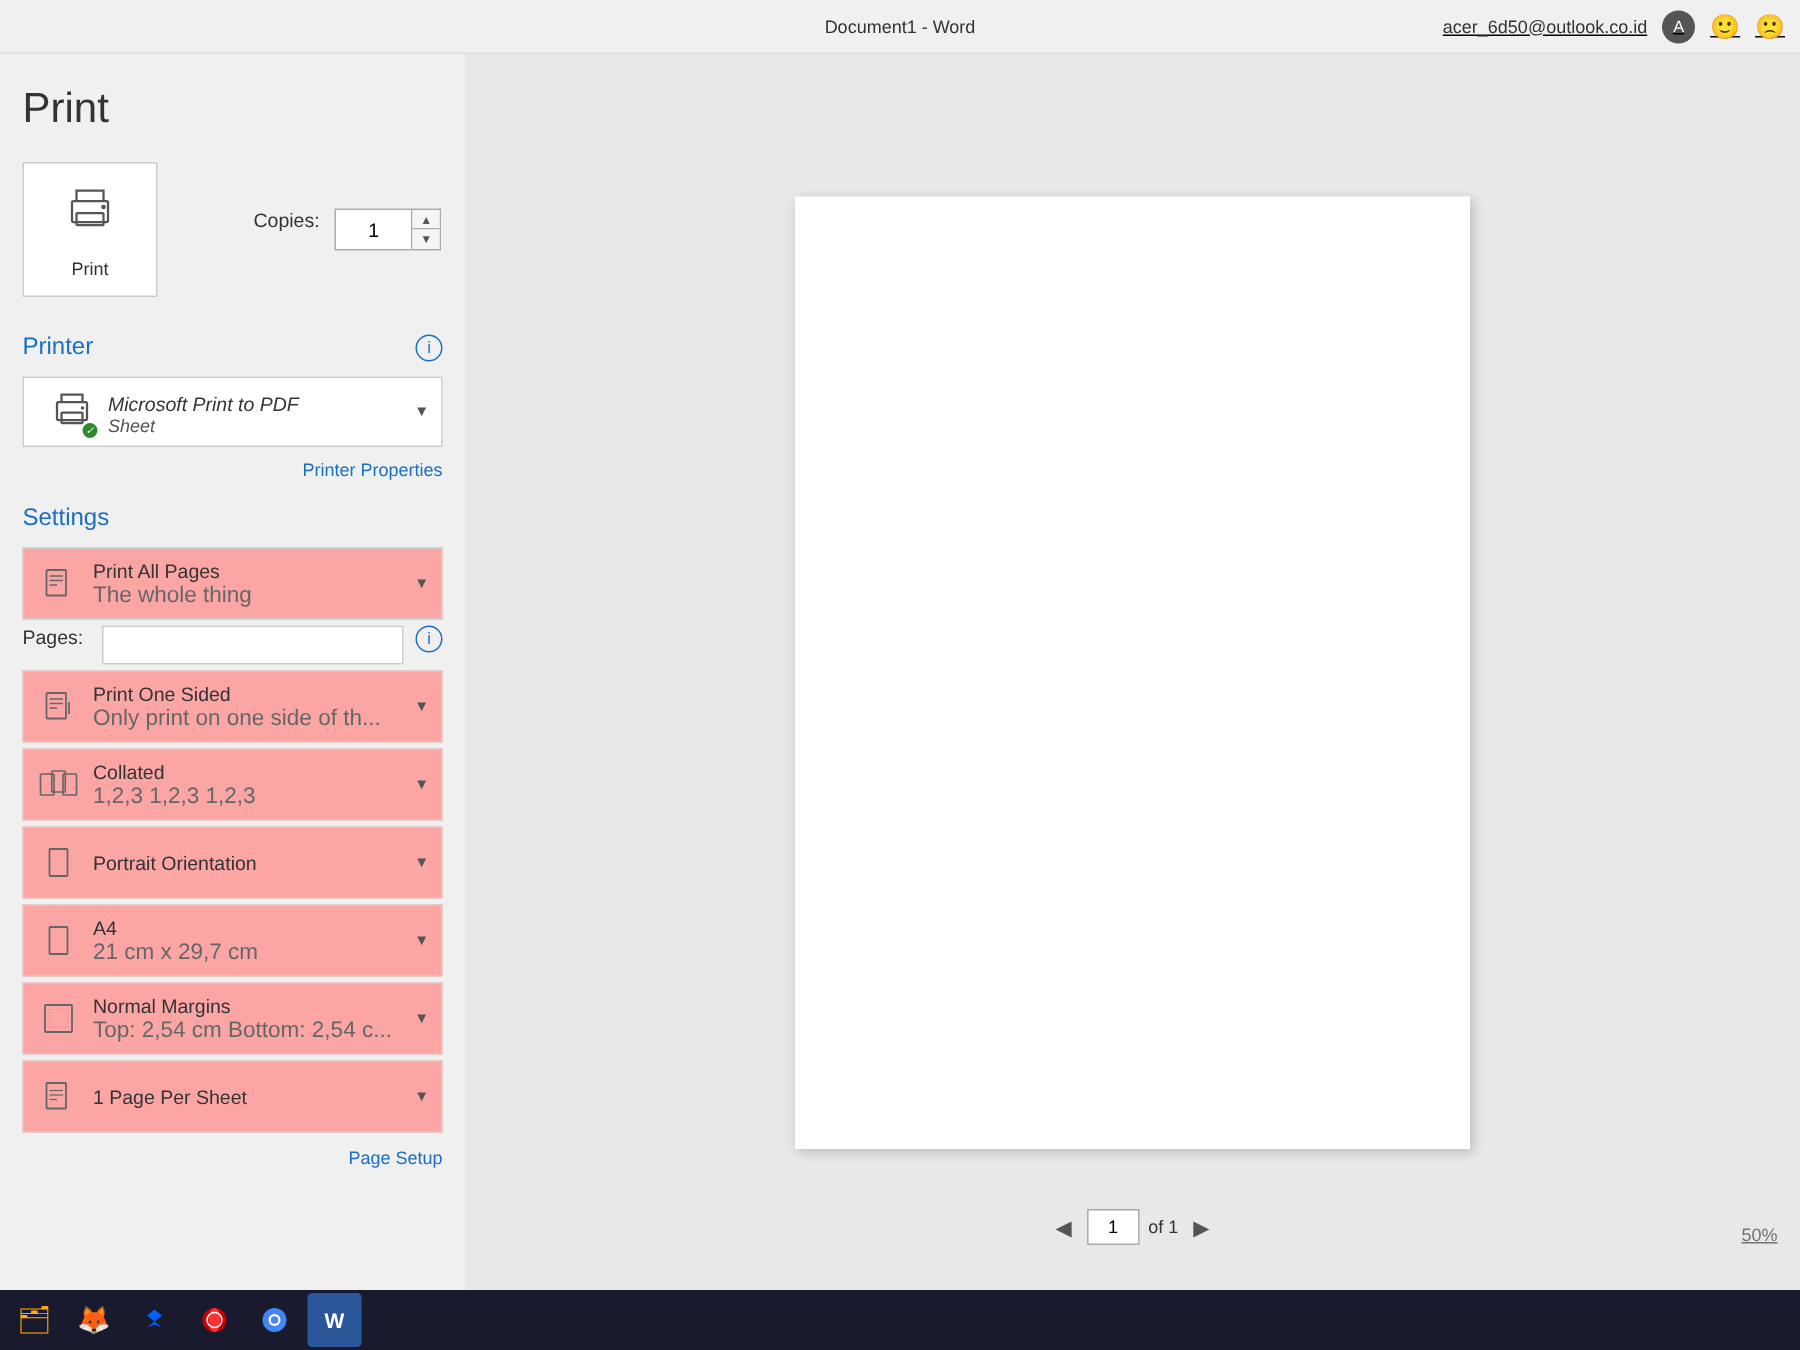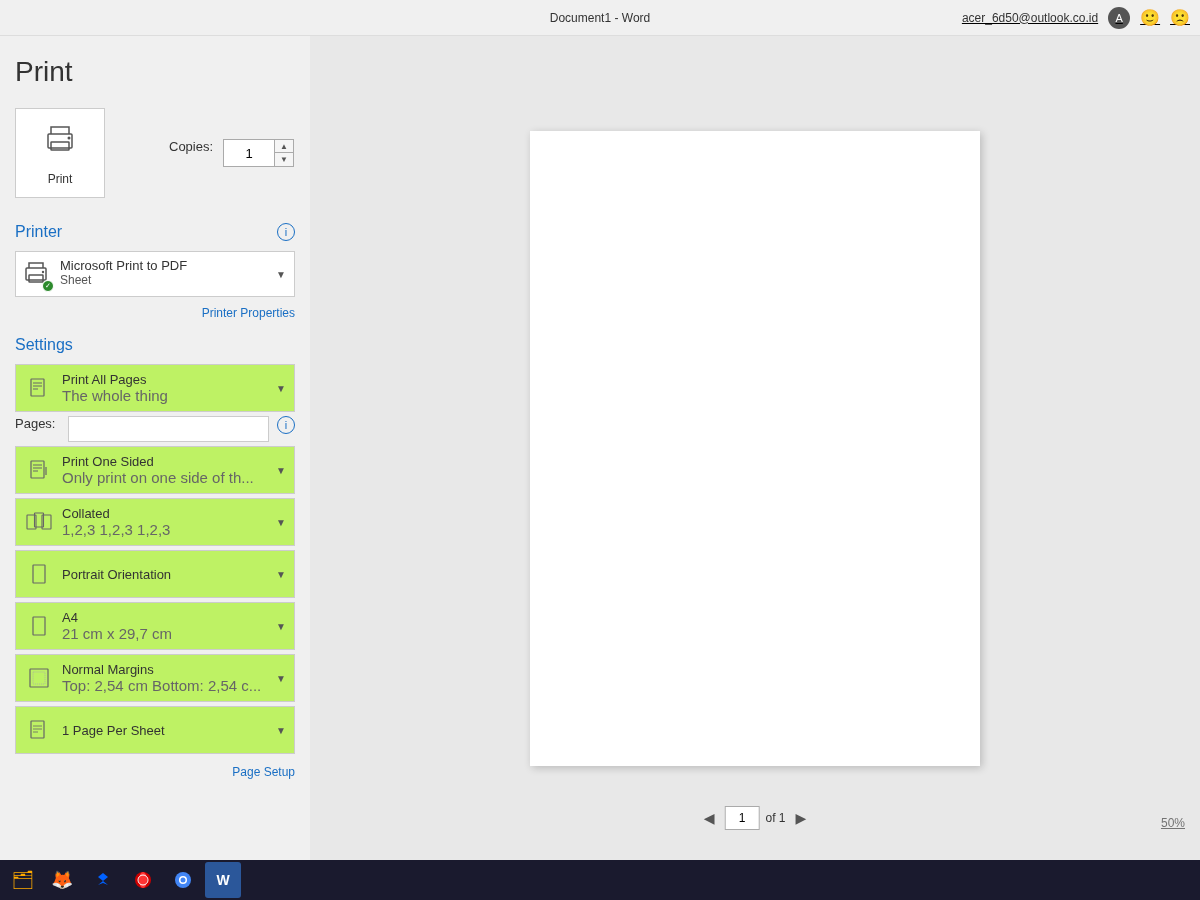--- a/index.html
+++ b/index.html
@@ -177,27 +177,28 @@
       justify-content: center;
       font-size: 11px;
       color: #1a6fc4;
       cursor: pointer;
     }
 
     
     .printer-dropdown {
       background: white;
       border: 1px solid #ccc;
-      padding: 6px 6px;
-      display: flex;
-      align-items: flex-start;
+      padding: 6px 18px;
+      display: flex;
+      align-items: flex-end;
       gap: 10px;
       cursor: pointer;
       margin-bottom: 6px;
       position: relative;
+      font-style: italic;
     }
     .printer-dropdown-arrow {
       position: absolute;
       right: 8px;
       top: 50%;
       transform: translateY(-50%);
       font-size: 10px;
       color: #555;
     }
     .printer-icon-area {
@@ -241,21 +242,21 @@
     
     .settings-title {
       font-size: 16px;
       font-weight: 400;
       color: #1a6fc4;
       margin-bottom: 10px;
     }
 
     
     .setting-item {
-      background: #bef264;
+      background: #fca5a5;
       border: 1px solid #ccc;
       margin-bottom: 4px;
       display: flex;
       align-items: center;
       padding: 6px 8px;
       cursor: pointer;
       position: relative;
       min-height: 48px;
     }
     .setting-icon {

